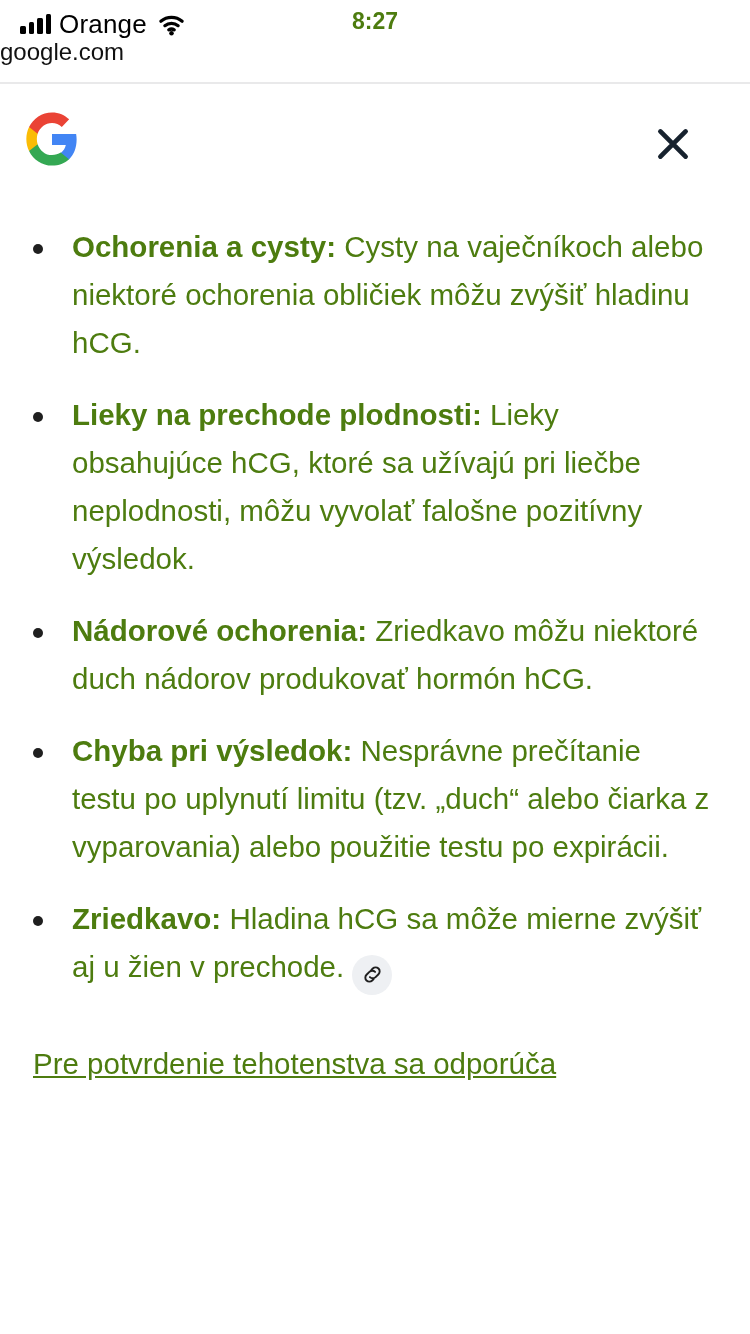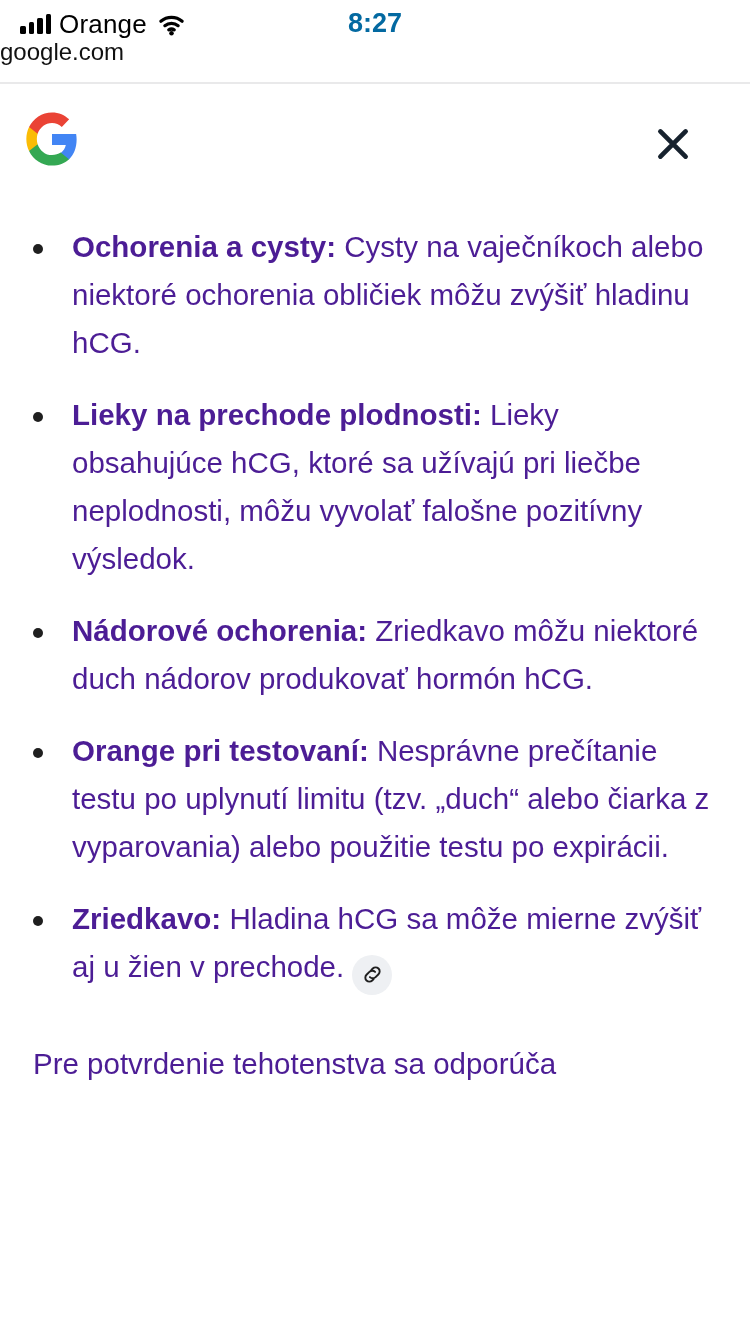--- a/index.html
+++ b/index.html
@@ -7,43 +7,43 @@
   body { font-family:"Liberation Sans","DejaVu Sans",sans-serif; color:#1f1f1f; }
   .phone { position:relative; width:750px; height:1166px; background:#fff; overflow:hidden; }
 
   
   .status-bar { position:absolute; top:0; left:0; right:0; height:42px; }
   .sb-left { position:absolute; left:20px; top:9px; display:flex; align-items:center; gap:8px; }
   .signal { display:flex; align-items:flex-end; gap:3px; height:21px; padding-bottom:1px; }
   .signal span { width:5.5px; background:#000; border-radius:1.5px; display:block; }
   .signal .b1{height:8px;} .signal .b2{height:12px;} .signal .b3{height:16px;} .signal .b4{height:20px;}
   .carrier { font-size:26px; color:#000; letter-spacing:.2px; }
-  .sb-time { position:absolute; left:0; right:0; top:8px; text-align:center; font-size:27px; font-weight:700; color:#0369a1; }
+  .sb-time { position:absolute; left:0; right:0; top:8px; text-align:center; font-size:23px; font-weight:700; color:#4d7c0f; }
   .sb-right { position:absolute; right:8px; top:8px; display:flex; align-items:center; gap:7px; }
   .pct { font-size:26px; color:#000; }
   .battery { position:relative; width:52px; height:27px; border:2px solid #ababaf; border-radius:8px; margin-right:8px; }
   .battery .fill { position:absolute; left:3px; top:3px; bottom:3px; width:78%; background:#000; border-radius:4px; }
   .battery::after { content:""; position:absolute; right:-8px; top:7px; width:4px; height:9px; background:#ababaf; border-radius:0 4px 4px 0; }
 
   
   .url-bar { position:absolute; top:38px; left:0; right:0; text-align:left; font-size:24px; color:#111; }
   .header-sep { position:absolute; top:82px; left:0; right:0; height:2px; background:#e9e9ea; }
 
   
   .g-logo { position:absolute; left:24px; top:110px; width:56px; height:58px; }
   .close-btn { position:absolute; left:648px; top:119px; width:50px; height:50px; display:flex; align-items:center; justify-content:center; cursor:pointer; background:none; border:none; }
 
   
-  .content { position:absolute; top:223px; left:33px; width:678px; font-size:29.5px; line-height:48px; color:#4c1d95; }
+  .content { position:absolute; top:223px; left:33px; width:678px; font-size:29.5px; line-height:48px; color:#4d7c0f; }
   .content ul { list-style:none; }
   .content li { position:relative; padding-left:39px; margin-bottom:24px; }
   .content li::before { content:""; position:absolute; left:0; top:21px; width:10px; height:10px; border-radius:50%; background:#1f1f1f; }
   .content b { font-weight:700; }
   .link-chip { display:inline-flex; align-items:center; justify-content:center; width:40px; height:40px; border-radius:50%; background:#eef0f3; vertical-align:-9px; margin-left:8px; cursor:pointer; }
-  .para { margin-top:45px; }
+  .para { margin-top:45px;text-decoration:underline; }
 
   
   .bottom-bar { position:absolute; left:0; right:0; top:1186px; height:148px; background:#fff; z-index:5; }
   .search-pill { position:absolute; left:28px; right:28px; top:16px; height:100px; background:#f2f3f7; border:2px solid #ec4899; border-radius:52px; display:flex; align-items:center; }
   .search-input { flex:1; margin-left:36px; margin-right:210px; border:none; outline:none; background:transparent; font-family:"Liberation Sans","DejaVu Sans",sans-serif; font-size:31px; color:#202124; }
   .search-input::placeholder { color:#5d6577; opacity:1; }
   .mic-btn { position:absolute; left:540px; top:27px; width:46px; height:46px; background:none; border:none; cursor:pointer; padding:0; }
   .lens-btn { position:absolute; left:636px; top:26px; width:48px; height:48px; background:none; border:none; cursor:pointer; padding:0; }
   .home-line { position:absolute; left:0; right:0; top:1322px; height:2px; background:#d6d9df; }
 </style>
@@ -90,21 +90,21 @@
         <path d="M4.8 4.8l14.4 14.4M19.2 4.8L4.8 19.2" stroke="#17222e" stroke-width="2.7" stroke-linecap="round"></path>
       </svg>
     </span>
   </button>
 
   <div class="content">
     <ul>
       <li><b>Ochorenia a cysty:</b><span> Cysty na vaječníkoch alebo niektoré ochorenia obličiek môžu zvýšiť hladinu hCG.</span></li>
       <li><b>Lieky na prechode plodnosti:</b><span> Lieky obsahujúce hCG, ktoré sa užívajú pri liečbe neplodnosti, môžu vyvolať falošne pozitívny výsledok.</span></li>
       <li><b>Nádorové ochorenia:</b><span> Zriedkavo môžu niektoré duch nádorov produkovať hormón hCG.</span></li>
-      <li><b>Orange pri testovaní:</b><span> Nesprávne prečítanie testu po uplynutí limitu (tzv. „duch“ alebo čiarka z vyparovania) alebo použitie testu po expirácii.</span></li>
+      <li><b>Chyba pri výsledok:</b><span> Nesprávne prečítanie testu po uplynutí limitu (tzv. „duch“ alebo čiarka z vyparovania) alebo použitie testu po expirácii.</span></li>
       <li><b>Zriedkavo:</b><span> Hladina hCG sa môže mierne zvýšiť aj u žien v prechode.</span><span class="link-chip">
             <svg viewBox="0 0 24 24" width="23" height="23">
               <path d="M9.3 14.7a4.2 4.2 0 0 0 5.94 0l3-3a4.2 4.2 0 1 0-5.94-5.94l-1.46 1.46" fill="none" stroke="#1f1f1f" stroke-width="2" stroke-linecap="round"></path>
               <path d="M14.7 9.3a4.2 4.2 0 0 0-5.94 0l-3 3a4.2 4.2 0 1 0 5.94 5.94l1.46-1.46" fill="none" stroke="#1f1f1f" stroke-width="2" stroke-linecap="round"></path>
             </svg>
           </span></li>
     </ul>
     <div class="para">Pre potvrdenie tehotenstva sa odporúča</div>
   </div>
 

